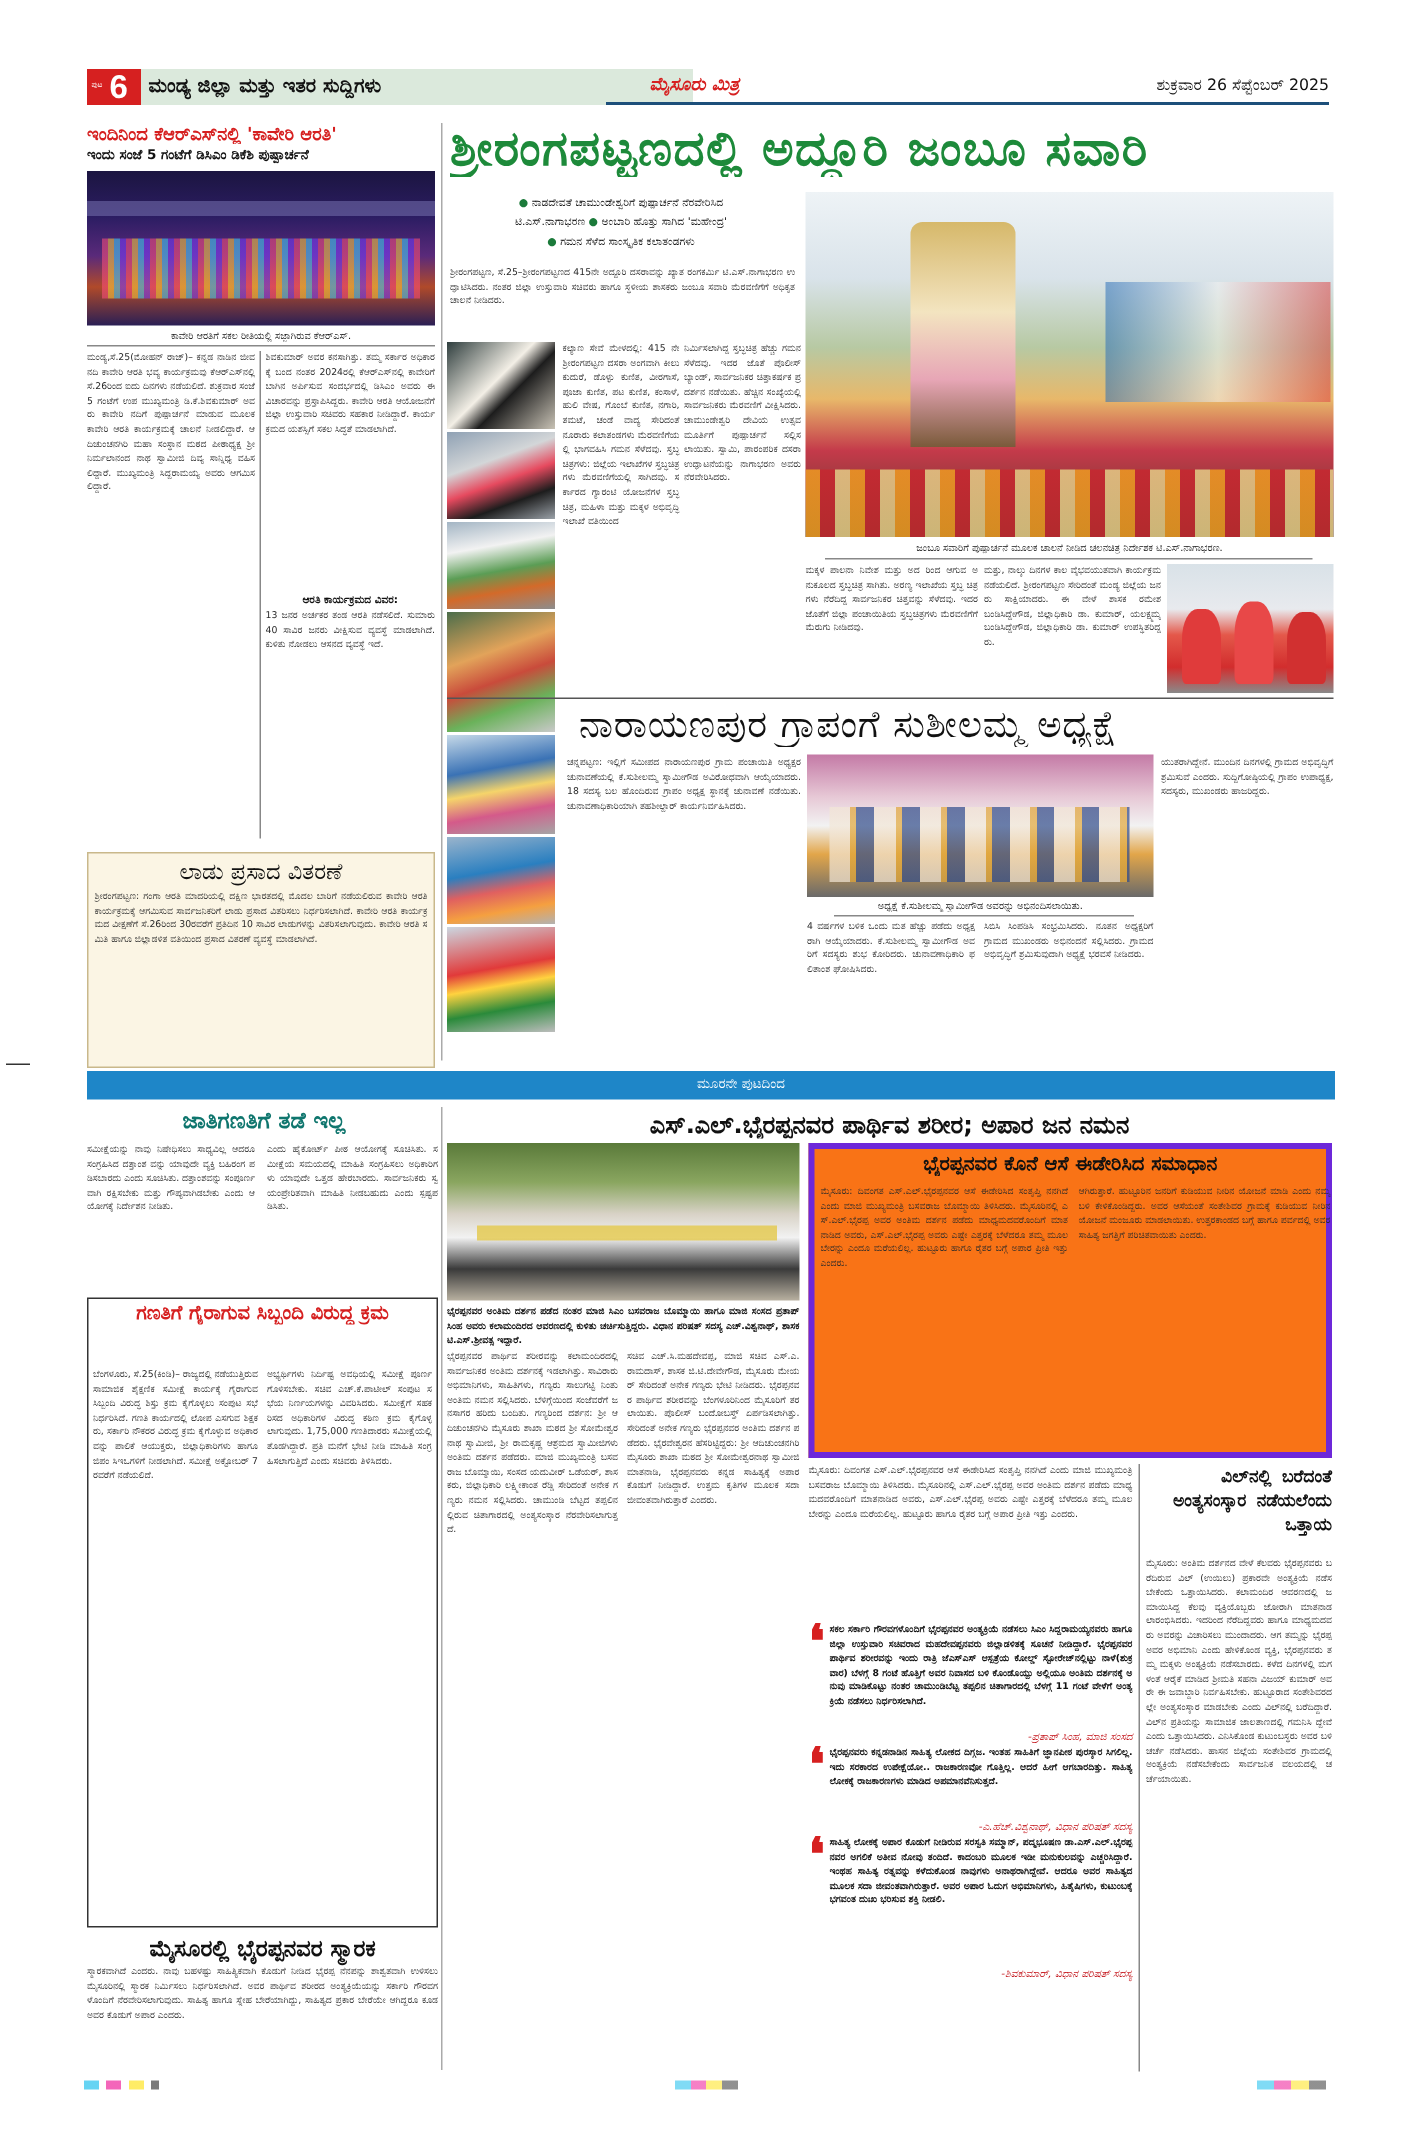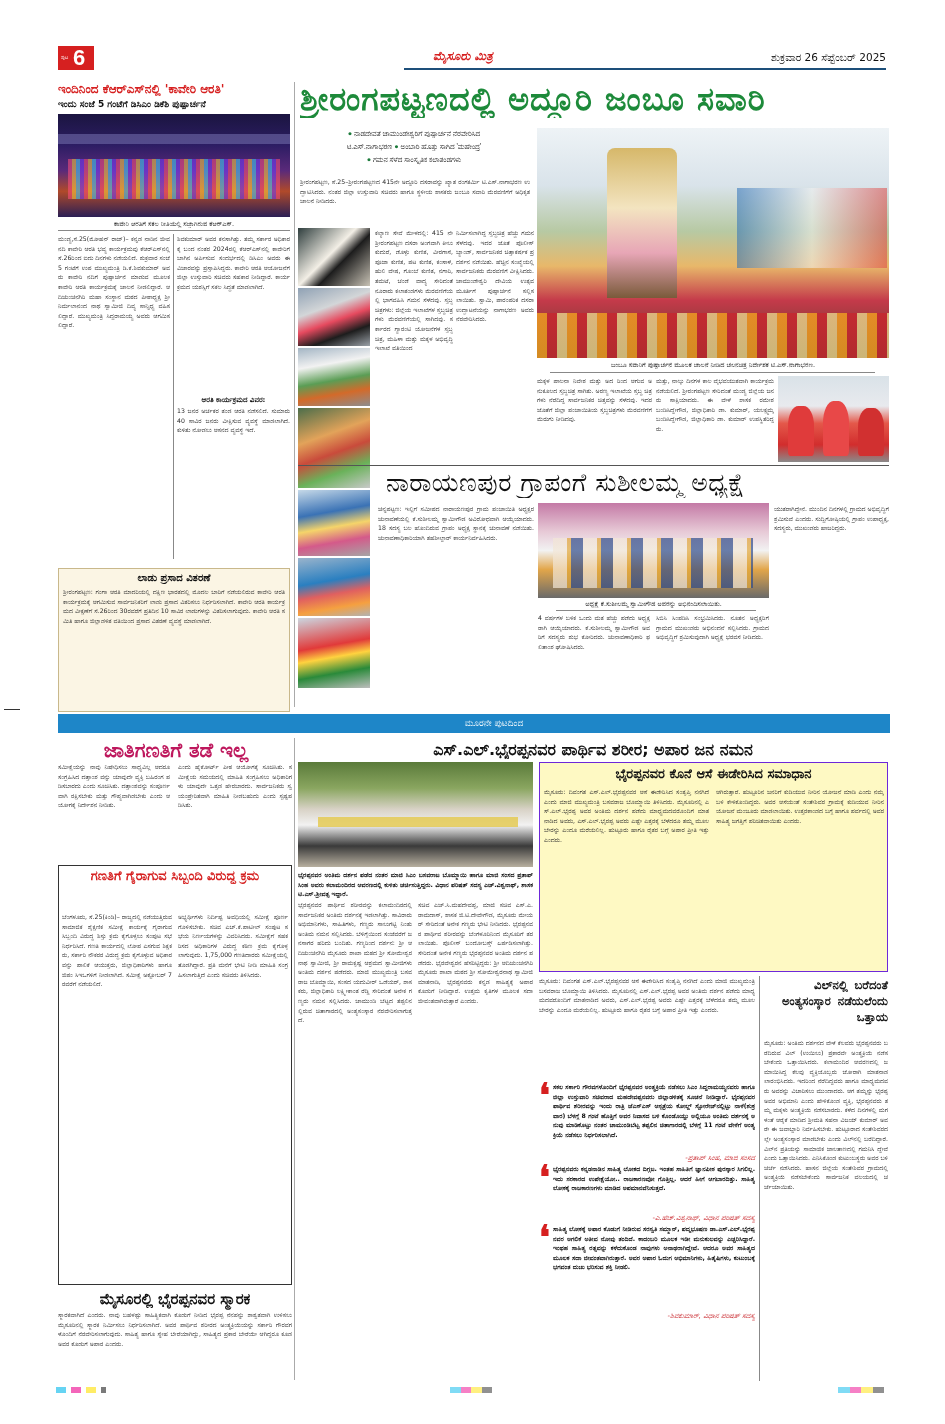--- a/index.html
+++ b/index.html
@@ -17,20 +17,23 @@
   .sig { color: #c4161c; font-style: italic; font-size: 7px; text-align: right; }
 </style>
 </head>
 <body>
 
 <div class="abs" style="left:58px;top:46px;width:828px;height:24px;">
   <div class="abs" style="left:0;top:0;width:36px;height:24px;background:#d62020;color:#fff;">
     <span style="position:absolute;left:3px;top:8px;font-size:5px;">ಪುಟ</span>
     <span style="position:absolute;left:15px;top:-1px;font-size:22px;font-weight:bold;font-family:'Liberation Sans',sans-serif;">6</span>
   </div>
+  <div class="abs" style="left:36px;top:0;width:368px;height:24px;background:#dbe9dc;">
+    <span style="position:absolute;left:5px;top:4px;font-size:13px;font-weight:bold;color:#111;white-space:nowrap;">ಮಂಡ್ಯ ಜಿಲ್ಲಾ ಮತ್ತು ಇತರ ಸುದ್ದಿಗಳು</span>
+  </div>
   <div class="abs" style="left:346px;top:22px;width:482px;height:2px;background:#1d4f7a;"></div>
   <span class="abs" style="left:375px;top:3px;font-size:12px;font-style:italic;font-weight:bold;color:#d62020;white-space:nowrap;">ಮೈಸೂರು ಮಿತ್ರ</span>
   <span class="abs" style="right:0;top:5px;font-size:10.5px;color:#111;white-space:nowrap;">ಶುಕ್ರವಾರ 26 ಸೆಪ್ಟೆಂಬರ್ 2025</span>
 </div>
 
 <div class="abs" style="left:58px;top:82px;width:232px;height:630px;">
   <div class="abs" style="left:0;top:0;width:232px;font-size:12px;font-weight:bold;color:#d62020;white-space:nowrap;overflow:hidden;">ಇಂದಿನಿಂದ ಕೆಆರ್‌ಎಸ್‌ನಲ್ಲಿ 'ಕಾವೇರಿ ಆರತಿ'</div>
   <div class="abs" style="left:0;top:17px;width:232px;font-size:9px;font-weight:bold;color:#111;white-space:nowrap;overflow:hidden;">ಇಂದು ಸಂಜೆ 5 ಗಂಟೆಗೆ ಡಿಸಿಎಂ ಡಿಕೆಶಿ ಪುಷ್ಪಾರ್ಚನೆ</div>
   <div class="abs photo" style="left:0;top:32px;width:232px;height:103px;background:linear-gradient(180deg,#1b1540 0%,#2c1d63 30%,#5a2a7a 55%,#b04a2a 75%,#2a1f55 100%);">
     <div style="position:absolute;left:0;top:20px;width:232px;height:10px;background:#6f6aa8;opacity:0.6;"></div>
@@ -39,30 +42,30 @@
   <div class="abs cap" style="left:0;top:138px;width:232px;">ಕಾವೇರಿ ಆರತಿಗೆ ಸಕಲ ರೀತಿಯಲ್ಲಿ ಸಜ್ಜಾಗಿರುವ ಕೆಆರ್‌ಎಸ್.</div>
   <div class="rule-h" style="left:0;top:148px;width:232px;"></div>
   <div class="abs txt" style="left:0;top:152px;width:112px;height:328px;">ಮಂಡ್ಯ,ಸೆ.25(ಮೋಹನ್ ರಾಜ್)– ಕನ್ನಡ ನಾಡಿನ ಜೀವನದಿ ಕಾವೇರಿ ಆರತಿ ಭವ್ಯ ಕಾರ್ಯಕ್ರಮವು ಕೆಆರ್‌ಎಸ್‌ನಲ್ಲಿ ಸೆ.26ರಿಂದ ಐದು ದಿನಗಳು ನಡೆಯಲಿದೆ. ಶುಕ್ರವಾರ ಸಂಜೆ 5 ಗಂಟೆಗೆ ಉಪ ಮುಖ್ಯಮಂತ್ರಿ ಡಿ.ಕೆ.ಶಿವಕುಮಾರ್ ಅವರು ಕಾವೇರಿ ನದಿಗೆ ಪುಷ್ಪಾರ್ಚನೆ ಮಾಡುವ ಮೂಲಕ ಕಾವೇರಿ ಆರತಿ ಕಾರ್ಯಕ್ರಮಕ್ಕೆ ಚಾಲನೆ ನೀಡಲಿದ್ದಾರೆ. ಆದಿಚುಂಚನಗಿರಿ ಮಹಾ ಸಂಸ್ಥಾನ ಮಠದ ಪೀಠಾಧ್ಯಕ್ಷ ಶ್ರೀ ನಿರ್ಮಲಾನಂದ ನಾಥ ಸ್ವಾಮೀಜಿ ದಿವ್ಯ ಸಾನ್ನಿಧ್ಯ ವಹಿಸಲಿದ್ದಾರೆ. ಮುಖ್ಯಮಂತ್ರಿ ಸಿದ್ದರಾಮಯ್ಯ ಅವರು ಆಗಮಿಸಲಿದ್ದಾರೆ.</div>
   <div class="rule-v" style="left:115px;top:152px;height:325px;"></div>
   <div class="abs" style="left:119px;top:152px;width:113px;height:328px;overflow:hidden;">
     <div class="txt" style="height:160px;">ಶಿವಕುಮಾರ್ ಅವರ ಕನಸಾಗಿತ್ತು. ತಮ್ಮ ಸರ್ಕಾರ ಅಧಿಕಾರಕ್ಕೆ ಬಂದ ನಂತರ 2024ರಲ್ಲಿ ಕೆಆರ್‌ಎಸ್‌ನಲ್ಲಿ ಕಾವೇರಿಗೆ ಬಾಗಿನ ಅರ್ಪಿಸುವ ಸಂದರ್ಭದಲ್ಲಿ ಡಿಸಿಎಂ ಅವರು ಈ ವಿಚಾರವನ್ನು ಪ್ರಸ್ತಾಪಿಸಿದ್ದರು. ಕಾವೇರಿ ಆರತಿ ಆಯೋಜನೆಗೆ ಜಿಲ್ಲಾ ಉಸ್ತುವಾರಿ ಸಚಿವರು ಸಹಕಾರ ನೀಡಿದ್ದಾರೆ. ಕಾರ್ಯಕ್ರಮದ ಯಶಸ್ಸಿಗೆ ಸಕಲ ಸಿದ್ಧತೆ ಮಾಡಲಾಗಿದೆ.</div>
     <div style="font-size:7px;font-weight:bold;color:#111;text-align:center;margin:2px 0;">ಆರತಿ ಕಾರ್ಯಕ್ರಮದ ವಿವರ:</div>
     <div class="txt" style="height:150px;">13 ಜನರ ಅರ್ಚಕರ ತಂಡ ಆರತಿ ನಡೆಸಲಿದೆ. ಸುಮಾರು 40 ಸಾವಿರ ಜನರು ವೀಕ್ಷಿಸುವ ವ್ಯವಸ್ಥೆ ಮಾಡಲಾಗಿದೆ. ಕುಳಿತು ನೋಡಲು ಆಸನದ ವ್ಯವಸ್ಥೆ ಇದೆ.</div>
   </div>
   <div class="abs" style="left:0;top:486px;width:232px;height:144px;background:#fbf5e4;border:1px solid #c9b88b;">
-    <div style="text-align:center;font-size:10px;font-weight:bold;color:#111;margin-top:3px;">ಲಾಡು ಪ್ರಸಾದ ವಿತರಣೆ</div>
+    <div style="text-align:center;font-size:15px;font-weight:normal;color:#111;margin-top:3px;">ಲಾಡು ಪ್ರಸಾದ ವಿತರಣೆ</div>
     <div class="txt" style="margin:3px 4px 0 4px;height:122px;">ಶ್ರೀರಂಗಪಟ್ಟಣ: ಗಂಗಾ ಆರತಿ ಮಾದರಿಯಲ್ಲಿ ದಕ್ಷಿಣ ಭಾರತದಲ್ಲಿ ಮೊದಲ ಬಾರಿಗೆ ನಡೆಯಲಿರುವ ಕಾವೇರಿ ಆರತಿ ಕಾರ್ಯಕ್ರಮಕ್ಕೆ ಆಗಮಿಸುವ ಸಾರ್ವಜನಿಕರಿಗೆ ಲಾಡು ಪ್ರಸಾದ ವಿತರಿಸಲು ನಿರ್ಧರಿಸಲಾಗಿದೆ. ಕಾವೇರಿ ಆರತಿ ಕಾರ್ಯಕ್ರಮದ ವೀಕ್ಷಣೆಗೆ ಸೆ.26ರಿಂದ 30ರವರೆಗೆ ಪ್ರತಿದಿನ 10 ಸಾವಿರ ಲಾಡುಗಳನ್ನು ವಿತರಿಸಲಾಗುವುದು. ಕಾವೇರಿ ಆರತಿ ಸಮಿತಿ ಹಾಗೂ ಜಿಲ್ಲಾಡಳಿತ ವತಿಯಿಂದ ಪ್ರಸಾದ ವಿತರಣೆ ವ್ಯವಸ್ಥೆ ಮಾಡಲಾಗಿದೆ.</div>
   </div>
 </div>
 
 <div class="rule-v" style="left:294px;top:82px;height:625px;background:#aaa;"></div>
 
 <div class="abs" style="left:300px;top:80px;width:590px;font-size:32px;font-weight:bold;color:#1d8a3a;white-space:nowrap;overflow:hidden;letter-spacing:1px;">ಶ್ರೀರಂಗಪಟ್ಟಣದಲ್ಲಿ ಅದ್ದೂರಿ ಜಂಬೂ ಸವಾರಿ</div>
 
-<div class="abs" style="left:296px;top:128px;width:236px;text-align:center;font-size:7.2px;line-height:13px;color:#111;font-family:Liberation Serif, serif;">
+<div class="abs" style="left:296px;top:128px;width:236px;text-align:center;font-size:7.2px;line-height:13px;color:#111;">
   <div><span class="bullet">●</span> <span>ನಾಡದೇವತೆ ಚಾಮುಂಡೇಶ್ವರಿಗೆ ಪುಷ್ಪಾರ್ಚನೆ ನೆರವೇರಿಸಿದ</span></div>
   <div><span>ಟಿ.ಎಸ್.ನಾಗಾಭರಣ</span> <span class="bullet">●</span> <span>ಅಂಬಾರಿ ಹೊತ್ತು ಸಾಗಿದ 'ಮಹೇಂದ್ರ'</span></div>
   <div><span class="bullet">●</span> <span>ಗಮನ ಸೆಳೆದ ಸಾಂಸ್ಕೃತಿಕ ಕಲಾತಂಡಗಳು</span></div>
 </div>
 
 <div class="abs txt" style="left:300px;top:177px;width:230px;height:48px;">ಶ್ರೀರಂಗಪಟ್ಟಣ, ಸೆ.25–ಶ್ರೀರಂಗಪಟ್ಟಣದ 415ನೇ ಅದ್ದೂರಿ ದಸರಾವನ್ನು ಖ್ಯಾತ ರಂಗಕರ್ಮಿ ಟಿ.ಎಸ್.ನಾಗಾಭರಣ ಉದ್ಘಾಟಿಸಿದರು. ನಂತರ ಜಿಲ್ಲಾ ಉಸ್ತುವಾರಿ ಸಚಿವರು ಹಾಗೂ ಸ್ಥಳೀಯ ಶಾಸಕರು ಜಂಬೂ ಸವಾರಿ ಮೆರವಣಿಗೆಗೆ ಅಧಿಕೃತ ಚಾಲನೆ ನೀಡಿದರು.</div>
 
 <div class="abs" style="left:298px;top:228px;width:72px;height:462px;">
   <div class="photo" style="height:58px;margin-bottom:2px;background:linear-gradient(135deg,#2f3e3e 0%,#f3efe6 45%,#1d1d1d 60%,#c8c2b5 100%);"></div>
   <div class="photo" style="height:58px;margin-bottom:2px;background:linear-gradient(160deg,#8fa1b4 0%,#d3d6d8 35%,#e64a5f 55%,#1d1d1d 75%,#9aa1a8 100%);"></div>
@@ -102,21 +105,21 @@
 <div class="abs cap" style="left:538px;top:600px;width:231px;">ಅಧ್ಯಕ್ಷೆ ಕೆ.ಸುಶೀಲಮ್ಮ ಸ್ವಾಮೀಗೌಡ ಅವರನ್ನು ಅಭಿನಂದಿಸಲಾಯಿತು.</div>
 <div class="rule-h" style="left:556px;top:610px;width:200px;"></div>
 <div class="abs txt" style="left:538px;top:613px;width:112px;height:90px;">4 ವರ್ಷಗಳ ಬಳಿಕ ಒಂದು ಮತ ಹೆಚ್ಚು ಪಡೆದು ಅಧ್ಯಕ್ಷರಾಗಿ ಆಯ್ಕೆಯಾದರು. ಕೆ.ಸುಶೀಲಮ್ಮ ಸ್ವಾಮೀಗೌಡ ಅವರಿಗೆ ಸದಸ್ಯರು ಶುಭ ಕೋರಿದರು. ಚುನಾವಣಾಧಿಕಾರಿ ಫಲಿತಾಂಶ ಘೋಷಿಸಿದರು.</div>
 <div class="abs txt" style="left:656px;top:613px;width:113px;height:90px;">ಸಿಬಿಸಿ ಸಿಂಪಡಿಸಿ ಸಂಭ್ರಮಿಸಿದರು. ನೂತನ ಅಧ್ಯಕ್ಷರಿಗೆ ಗ್ರಾಮದ ಮುಖಂಡರು ಅಭಿನಂದನೆ ಸಲ್ಲಿಸಿದರು. ಗ್ರಾಮದ ಅಭಿವೃದ್ಧಿಗೆ ಶ್ರಮಿಸುವುದಾಗಿ ಅಧ್ಯಕ್ಷೆ ಭರವಸೆ ನೀಡಿದರು.</div>
 <div class="abs txt" style="left:774px;top:504px;width:115px;height:198px;">ಯುತರಾಗಿದ್ದೇನೆ. ಮುಂದಿನ ದಿನಗಳಲ್ಲಿ ಗ್ರಾಮದ ಅಭಿವೃದ್ಧಿಗೆ ಶ್ರಮಿಸುವೆ ಎಂದರು. ಸುದ್ದಿಗೋಷ್ಠಿಯಲ್ಲಿ ಗ್ರಾಪಂ ಉಪಾಧ್ಯಕ್ಷ, ಸದಸ್ಯರು, ಮುಖಂಡರು ಹಾಜರಿದ್ದರು.</div>
 
 <div class="abs" style="left:58px;top:714px;width:832px;height:19px;background:#1e86c8;">
   <div style="text-align:center;font-size:9px;color:#fff;line-height:19px;margin-left:40px;">ಮೂರನೇ ಪುಟದಿಂದ</div>
 </div>
 
-<div class="abs" style="left:60px;top:738px;width:232px;text-align:center;font-size:20px;font-weight:bold;color:#be185d;white-space:nowrap;">ಜಾತಿಗಣತಿಗೆ ತಡೆ ಇಲ್ಲ</div>
+<div class="abs" style="left:60px;top:738px;width:232px;text-align:center;font-size:15px;font-weight:bold;color:#0f766e;white-space:nowrap;">ಜಾತಿಗಣತಿಗೆ ತಡೆ ಇಲ್ಲ</div>
 <div class="abs txt" style="left:58px;top:762px;width:112px;height:100px;">ಸಮೀಕ್ಷೆಯನ್ನು ನಾವು ನಿಷೇಧಿಸಲು ಸಾಧ್ಯವಿಲ್ಲ ಆದರೂ ಸಂಗ್ರಹಿಸಿದ ದತ್ತಾಂಶ ವನ್ನು ಯಾವುದೇ ವ್ಯಕ್ತಿ ಬಹಿರಂಗ ಪಡಿಸಬಾರದು ಎಂದು ಸೂಚಿಸಿತು. ದತ್ತಾಂಶವನ್ನು ಸಂಪೂರ್ಣವಾಗಿ ರಕ್ಷಿಸಬೇಕು ಮತ್ತು ಗೌಪ್ಯವಾಗಿಡಬೇಕು ಎಂದು ಆಯೋಗಕ್ಕೆ ನಿರ್ದೇಶನ ನೀಡಿತು.</div>
 <div class="abs txt" style="left:178px;top:762px;width:114px;height:100px;">ಎಂದು ಹೈಕೋರ್ಟ್ ಪೀಠ ಆಯೋಗಕ್ಕೆ ಸೂಚಿಸಿತು. ಸಮೀಕ್ಷೆಯ ಸಮಯದಲ್ಲಿ ಮಾಹಿತಿ ಸಂಗ್ರಹಿಸಲು ಅಧಿಕಾರಿಗಳು ಯಾವುದೇ ಒತ್ತಡ ಹೇರಬಾರದು. ಸಾರ್ವಜನಿಕರು ಸ್ವಯಂಪ್ರೇರಿತವಾಗಿ ಮಾಹಿತಿ ನೀಡಬಹುದು ಎಂದು ಸ್ಪಷ್ಟಪಡಿಸಿತು.</div>
 
 <div class="abs" style="left:58px;top:865px;width:234px;height:420px;border:1.5px solid #333;">
   <div style="text-align:center;font-size:13px;font-weight:bold;color:#d62020;white-space:nowrap;overflow:hidden;margin-top:2px;">ಗಣತಿಗೆ ಗೈರಾಗುವ ಸಿಬ್ಬಂದಿ ವಿರುದ್ಧ ಕ್ರಮ</div>
   <div class="txt" style="position:absolute;left:3px;top:46px;width:110px;height:368px;">ಬೆಂಗಳೂರು, ಸೆ.25(ಕಿಂಡಿ)– ರಾಜ್ಯದಲ್ಲಿ ನಡೆಯುತ್ತಿರುವ ಸಾಮಾಜಿಕ ಶೈಕ್ಷಣಿಕ ಸಮೀಕ್ಷೆ ಕಾರ್ಯಕ್ಕೆ ಗೈರಾಗುವ ಸಿಬ್ಬಂದಿ ವಿರುದ್ಧ ಶಿಸ್ತು ಕ್ರಮ ಕೈಗೊಳ್ಳಲು ಸಂಪುಟ ಸಭೆ ನಿರ್ಧರಿಸಿದೆ. ಗಣತಿ ಕಾರ್ಯದಲ್ಲಿ ಲೋಪ ಎಸಗುವ ಶಿಕ್ಷಕರು, ಸರ್ಕಾರಿ ನೌಕರರ ವಿರುದ್ಧ ಕ್ರಮ ಕೈಗೊಳ್ಳುವ ಅಧಿಕಾರವನ್ನು ಪಾಲಿಕೆ ಆಯುಕ್ತರು, ಜಿಲ್ಲಾಧಿಕಾರಿಗಳು ಹಾಗೂ ಜಿಪಂ ಸಿಇಒಗಳಿಗೆ ನೀಡಲಾಗಿದೆ. ಸಮೀಕ್ಷೆ ಅಕ್ಟೋಬರ್ 7ರವರೆಗೆ ನಡೆಯಲಿದೆ.</div>
   <div class="txt" style="position:absolute;left:119px;top:46px;width:110px;height:368px;">ಅಭ್ಯರ್ಥಿಗಳು ನಿರ್ದಿಷ್ಟ ಅವಧಿಯಲ್ಲಿ ಸಮೀಕ್ಷೆ ಪೂರ್ಣಗೊಳಿಸಬೇಕು. ಸಚಿವ ಎಚ್.ಕೆ.ಪಾಟೀಲ್ ಸಂಪುಟ ಸಭೆಯ ನಿರ್ಣಯಗಳನ್ನು ವಿವರಿಸಿದರು. ಸಮೀಕ್ಷೆಗೆ ಸಹಕರಿಸದ ಅಧಿಕಾರಿಗಳ ವಿರುದ್ಧ ಕಠಿಣ ಕ್ರಮ ಕೈಗೊಳ್ಳಲಾಗುವುದು. 1,75,000 ಗಣತಿದಾರರು ಸಮೀಕ್ಷೆಯಲ್ಲಿ ತೊಡಗಿದ್ದಾರೆ. ಪ್ರತಿ ಮನೆಗೆ ಭೇಟಿ ನೀಡಿ ಮಾಹಿತಿ ಸಂಗ್ರಹಿಸಲಾಗುತ್ತಿದೆ ಎಂದು ಸಚಿವರು ತಿಳಿಸಿದರು.</div>
 </div>
 
 <div class="abs" style="left:58px;top:1290px;width:234px;text-align:center;font-size:15px;font-weight:bold;color:#111;white-space:nowrap;">ಮೈಸೂರಲ್ಲಿ ಭೈರಪ್ಪನವರ ಸ್ಮಾರಕ</div>
@@ -125,21 +128,21 @@
 <div class="rule-v" style="left:294px;top:738px;height:642px;background:#aaa;"></div>
 
 <div class="abs" style="left:298px;top:740px;width:590px;text-align:center;font-size:16px;font-weight:bold;color:#111;white-space:nowrap;overflow:hidden;">ಎಸ್.ಎಲ್.ಭೈರಪ್ಪನವರ ಪಾರ್ಥಿವ ಶರೀರ; ಅಪಾರ ಜನ ನಮನ</div>
 <div class="abs photo" style="left:298px;top:762px;width:235px;height:105px;background:linear-gradient(180deg,#5a7a3a 0%,#8aa660 25%,#d8d2c6 45%,#f2f2f2 60%,#3a3a3a 80%,#b8b0a0 100%);">
   <div style="position:absolute;left:20px;top:55px;width:200px;height:10px;background:#e4c84a;opacity:0.8;"></div>
 </div>
 <div class="abs txt" style="left:298px;top:870px;width:235px;height:28px;font-weight:bold;color:#111;">ಭೈರಪ್ಪನವರ ಅಂತಿಮ ದರ್ಶನ ಪಡೆದ ನಂತರ ಮಾಜಿ ಸಿಎಂ ಬಸವರಾಜ ಬೊಮ್ಮಾಯಿ ಹಾಗೂ ಮಾಜಿ ಸಂಸದ ಪ್ರತಾಪ್ ಸಿಂಹ ಅವರು ಕಲಾಮಂದಿರದ ಆವರಣದಲ್ಲಿ ಕುಳಿತು ಚರ್ಚಿಸುತ್ತಿದ್ದರು. ವಿಧಾನ ಪರಿಷತ್ ಸದಸ್ಯ ಎಚ್.ವಿಶ್ವನಾಥ್, ಶಾಸಕ ಟಿ.ಎಸ್.ಶ್ರೀವತ್ಸ ಇದ್ದಾರೆ.</div>
 <div class="abs txt" style="left:298px;top:900px;width:114px;height:484px;">ಭೈರಪ್ಪನವರ ಪಾರ್ಥಿವ ಶರೀರವನ್ನು ಕಲಾಮಂದಿರದಲ್ಲಿ ಸಾರ್ವಜನಿಕರ ಅಂತಿಮ ದರ್ಶನಕ್ಕೆ ಇಡಲಾಗಿತ್ತು. ಸಾವಿರಾರು ಅಭಿಮಾನಿಗಳು, ಸಾಹಿತಿಗಳು, ಗಣ್ಯರು ಸಾಲುಗಟ್ಟಿ ನಿಂತು ಅಂತಿಮ ನಮನ ಸಲ್ಲಿಸಿದರು. ಬೆಳಿಗ್ಗೆಯಿಂದ ಸಂಜೆವರೆಗೆ ಜನಸಾಗರ ಹರಿದು ಬಂದಿತು. ಗಣ್ಯರಿಂದ ದರ್ಶನ: ಶ್ರೀ ಆದಿಚುಂಚನಗಿರಿ ಮೈಸೂರು ಶಾಖಾ ಮಠದ ಶ್ರೀ ಸೋಮೇಶ್ವರನಾಥ ಸ್ವಾಮೀಜಿ, ಶ್ರೀ ರಾಮಕೃಷ್ಣ ಆಶ್ರಮದ ಸ್ವಾಮೀಜಿಗಳು ಅಂತಿಮ ದರ್ಶನ ಪಡೆದರು. ಮಾಜಿ ಮುಖ್ಯಮಂತ್ರಿ ಬಸವರಾಜ ಬೊಮ್ಮಾಯಿ, ಸಂಸದ ಯದುವೀರ್ ಒಡೆಯರ್, ಶಾಸಕರು, ಜಿಲ್ಲಾಧಿಕಾರಿ ಲಕ್ಷ್ಮೀಕಾಂತ ರೆಡ್ಡಿ ಸೇರಿದಂತೆ ಅನೇಕ ಗಣ್ಯರು ನಮನ ಸಲ್ಲಿಸಿದರು. ಚಾಮುಂಡಿ ಬೆಟ್ಟದ ತಪ್ಪಲಿನಲ್ಲಿರುವ ಚಿತಾಗಾರದಲ್ಲಿ ಅಂತ್ಯಸಂಸ್ಕಾರ ನೆರವೇರಿಸಲಾಗುತ್ತದೆ.</div>
 <div class="abs txt" style="left:418px;top:900px;width:115px;height:484px;">ಸಚಿವ ಎಚ್.ಸಿ.ಮಹದೇವಪ್ಪ, ಮಾಜಿ ಸಚಿವ ಎಸ್.ಎ.ರಾಮದಾಸ್, ಶಾಸಕ ಜಿ.ಟಿ.ದೇವೇಗೌಡ, ಮೈಸೂರು ಮೇಯರ್ ಸೇರಿದಂತೆ ಅನೇಕ ಗಣ್ಯರು ಭೇಟಿ ನೀಡಿದರು. ಭೈರಪ್ಪನವರ ಪಾರ್ಥಿವ ಶರೀರವನ್ನು ಬೆಂಗಳೂರಿನಿಂದ ಮೈಸೂರಿಗೆ ತರಲಾಯಿತು. ಪೊಲೀಸ್ ಬಂದೋಬಸ್ತ್ ಏರ್ಪಡಿಸಲಾಗಿತ್ತು. ಸೇರಿದಂತೆ ಅನೇಕ ಗಣ್ಯರು ಭೈರಪ್ಪನವರ ಅಂತಿಮ ದರ್ಶನ ಪಡೆದರು. ಭೈರವೇಶ್ವರನ ಹೆಸರಿಟ್ಟಿದ್ದರು: ಶ್ರೀ ಆದಿಚುಂಚನಗಿರಿ ಮೈಸೂರು ಶಾಖಾ ಮಠದ ಶ್ರೀ ಸೋಮೇಶ್ವರನಾಥ ಸ್ವಾಮೀಜಿ ಮಾತನಾಡಿ, ಭೈರಪ್ಪನವರು ಕನ್ನಡ ಸಾಹಿತ್ಯಕ್ಕೆ ಅಪಾರ ಕೊಡುಗೆ ನೀಡಿದ್ದಾರೆ. ಉತ್ತಮ ಕೃತಿಗಳ ಮೂಲಕ ಸದಾ ಜೀವಂತವಾಗಿರುತ್ತಾರೆ ಎಂದರು.</div>
 
-<div class="abs" style="left:539px;top:762px;width:349px;height:210px;background:#fef9c3;border:1px solid #6d28d9;">
+<div class="abs" style="left:539px;top:762px;width:349px;height:210px;background:#f97316;border:4px solid #6d28d9;">
   <div style="text-align:center;font-size:13px;font-weight:bold;color:#111;white-space:nowrap;overflow:hidden;margin-top:3px;">ಭೈರಪ್ಪನವರ ಕೊನೆ ಆಸೆ ಈಡೇರಿಸಿದ ಸಮಾಧಾನ</div>
   <div class="txt" style="position:absolute;left:4px;top:24px;width:165px;height:180px;">ಮೈಸೂರು: ದಿವಂಗತ ಎಸ್.ಎಲ್.ಭೈರಪ್ಪನವರ ಆಸೆ ಈಡೇರಿಸಿದ ಸಂತೃಪ್ತಿ ನನಗಿದೆ ಎಂದು ಮಾಜಿ ಮುಖ್ಯಮಂತ್ರಿ ಬಸವರಾಜ ಬೊಮ್ಮಾಯಿ ತಿಳಿಸಿದರು. ಮೈಸೂರಿನಲ್ಲಿ ಎಸ್.ಎಲ್.ಭೈರಪ್ಪ ಅವರ ಅಂತಿಮ ದರ್ಶನ ಪಡೆದು ಮಾಧ್ಯಮದವರೊಂದಿಗೆ ಮಾತನಾಡಿದ ಅವರು, ಎಸ್.ಎಲ್.ಭೈರಪ್ಪ ಅವರು ಎಷ್ಟೇ ಎತ್ತರಕ್ಕೆ ಬೆಳೆದರೂ ತಮ್ಮ ಮೂಲ ಬೇರನ್ನು ಎಂದೂ ಮರೆಯಲಿಲ್ಲ. ಹುಟ್ಟೂರು ಹಾಗೂ ರೈತರ ಬಗ್ಗೆ ಅಪಾರ ಪ್ರೀತಿ ಇತ್ತು ಎಂದರು.</div>
   <div class="txt" style="position:absolute;left:176px;top:24px;width:168px;height:180px;">ಆಗಿರುತ್ತಾರೆ. ಹುಟ್ಟೂರಿನ ಜನರಿಗೆ ಕುಡಿಯುವ ನೀರಿನ ಯೋಜನೆ ಮಾಡಿ ಎಂದು ನಮ್ಮ ಬಳಿ ಕೇಳಿಕೊಂಡಿದ್ದರು. ಅವರ ಆಸೆಯಂತೆ ಸಂತೇಶಿವರ ಗ್ರಾಮಕ್ಕೆ ಕುಡಿಯುವ ನೀರಿನ ಯೋಜನೆ ಮಂಜೂರು ಮಾಡಲಾಯಿತು. ಉತ್ತರಕಾಂಡದ ಬಗ್ಗೆ ಹಾಗೂ ಪರ್ವದಲ್ಲಿ ಅವರ ಸಾಹಿತ್ಯ ಜಗತ್ತಿಗೆ ಪರಿಚಿತವಾಯಿತು ಎಂದರು.</div>
 </div>
 
 <div class="abs txt" style="left:539px;top:976px;width:216px;height:100px;">ಮೈಸೂರು: ದಿವಂಗತ ಎಸ್.ಎಲ್.ಭೈರಪ್ಪನವರ ಆಸೆ ಈಡೇರಿಸಿದ ಸಂತೃಪ್ತಿ ನನಗಿದೆ ಎಂದು ಮಾಜಿ ಮುಖ್ಯಮಂತ್ರಿ ಬಸವರಾಜ ಬೊಮ್ಮಾಯಿ ತಿಳಿಸಿದರು. ಮೈಸೂರಿನಲ್ಲಿ ಎಸ್.ಎಲ್.ಭೈರಪ್ಪ ಅವರ ಅಂತಿಮ ದರ್ಶನ ಪಡೆದು ಮಾಧ್ಯಮದವರೊಂದಿಗೆ ಮಾತನಾಡಿದ ಅವರು, ಎಸ್.ಎಲ್.ಭೈರಪ್ಪ ಅವರು ಎಷ್ಟೇ ಎತ್ತರಕ್ಕೆ ಬೆಳೆದರೂ ತಮ್ಮ ಮೂಲ ಬೇರನ್ನು ಎಂದೂ ಮರೆಯಲಿಲ್ಲ. ಹುಟ್ಟೂರು ಹಾಗೂ ರೈತರ ಬಗ್ಗೆ ಅಪಾರ ಪ್ರೀತಿ ಇತ್ತು ಎಂದರು.</div>
 
 <div class="abs" style="left:539px;top:1082px;width:216px;height:300px;">
   <div style="height:72px;overflow:hidden;">
     <span class="quote-mark">❛</span>

